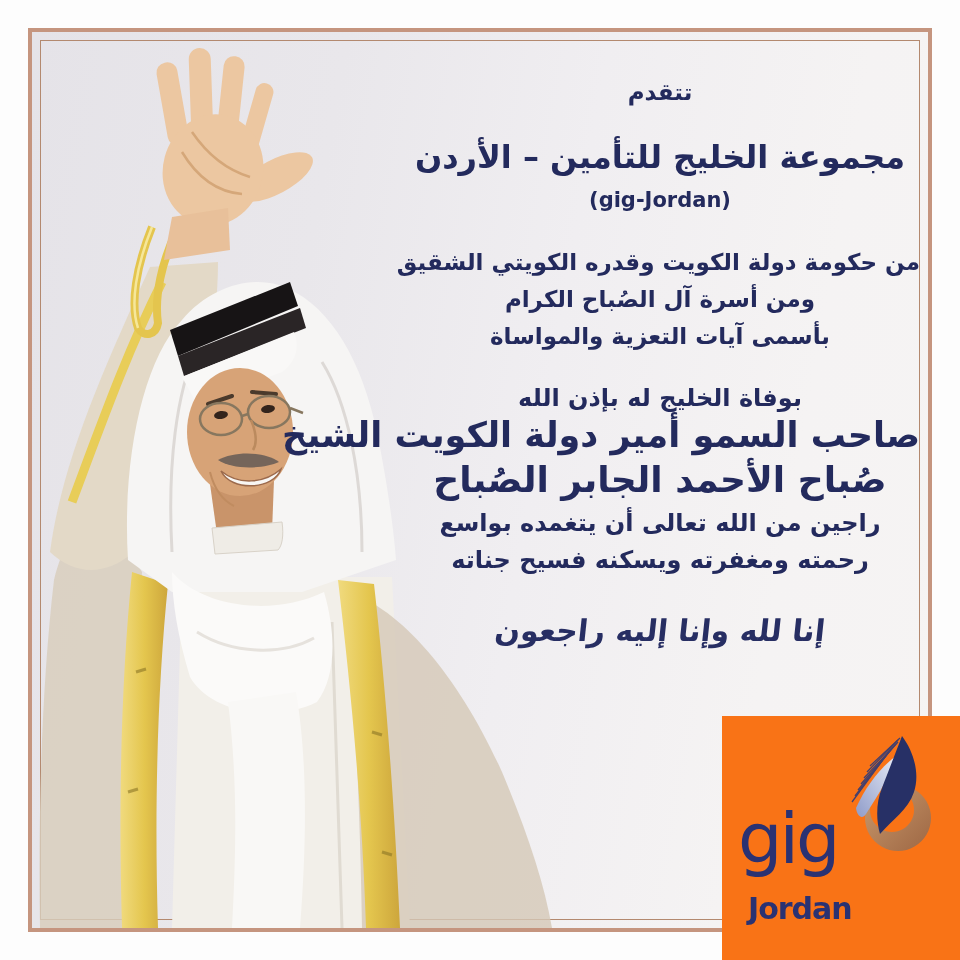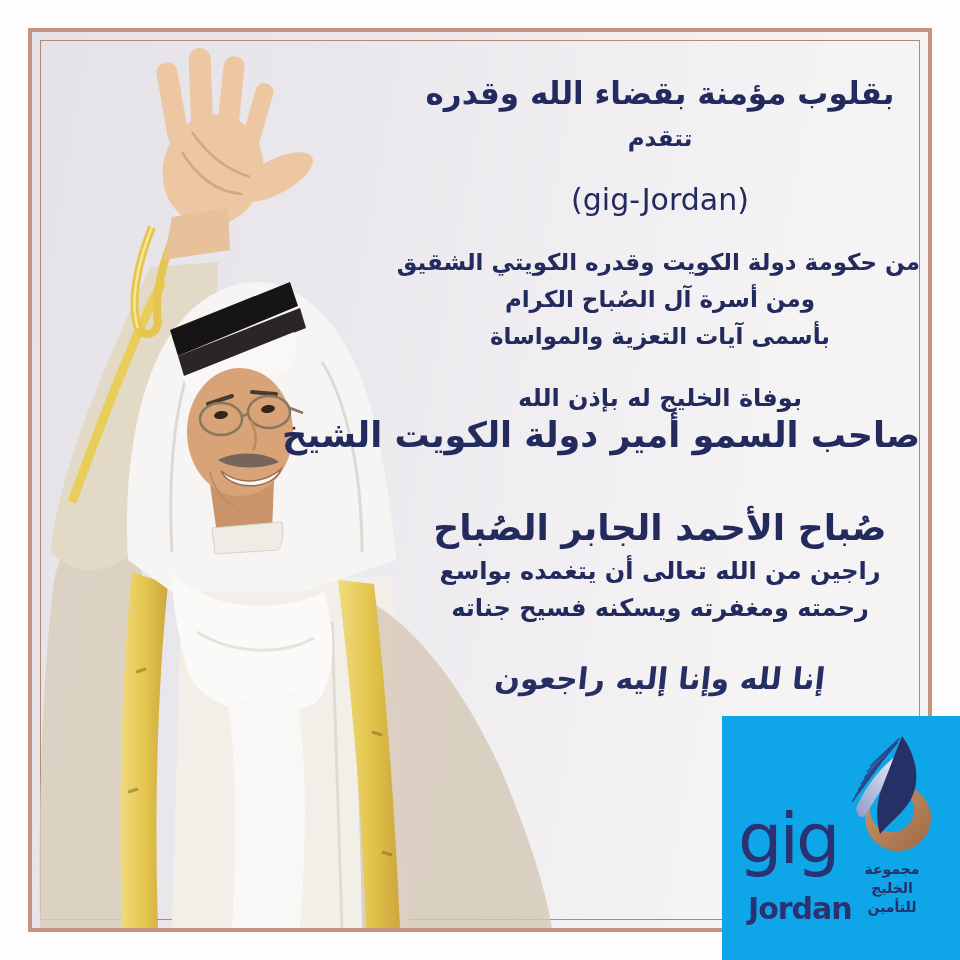--- a/index.html
+++ b/index.html
@@ -27,37 +27,37 @@
   
   .content{
     position:absolute;left:400px;top:70px;width:520px;z-index:5;
     text-align:center;color:#232a5d;direction:rtl;
   }
   .line{white-space:nowrap;}
   .t-opening{font-size:31px;line-height:46px;font-weight:700;}
   .t-presents{font-size:23px;line-height:44px;font-weight:700;}
   .blk-org{margin-top:20px;}
   .t-org-ar{font-size:32px;line-height:46px;font-weight:800;}
-  .t-org-en{font-size:30px;line-height:40px;font-weight:400;direction:ltr;}
+  .t-org-en{font-size:21px;line-height:40px;font-weight:700;direction:ltr;}
   .blk-to{margin-top:24px;}
   .t-to{font-size:23px;line-height:37px;font-weight:600;}
   .blk-dec{margin-top:26px;}
   .t-intro{font-size:24px;line-height:34px;font-weight:700;}
   .t-title{font-size:35px;line-height:40px;font-weight:800;}
-  .t-name{font-size:36px;line-height:50px;font-weight:900;margin-top:48px;}
+  .t-name{font-size:36px;line-height:50px;font-weight:900;}
   .blk-prayer{}
   .t-prayer{font-size:24px;line-height:37px;font-weight:600;}
   .t-verse{
     margin-top:24px;font-size:30px;line-height:56px;font-weight:700;
     transform:skewX(-6deg);color:#272e63;
   }
   
   .logo-panel{
     position:absolute;left:722px;top:716px;right:0;bottom:0;
-    background:#0ea5e9;z-index:6;color:#2a3272;
+    background:#f97316;z-index:6;color:#2a3272;
   }
   .gig-word{
     position:absolute;left:16px;top:88px;
     font-size:70px;letter-spacing:-3px;font-weight:400;line-height:70px;
   }
   .gig-region{
     position:absolute;left:26px;top:176px;
     font-size:30px;letter-spacing:-1px;font-weight:600;line-height:34px;
   }
   .drop{position:absolute;left:118px;top:14px;width:96px;height:130px;}
@@ -140,24 +140,24 @@
     <path d="M178,440 C182,456 190,468 202,474" stroke="#c08c60" stroke-width="2" fill="none"></path>
     <path d="M180,496 L250,490 C252,504 250,514 246,518 L183,522 Z" fill="#efece6" stroke="#d8d2c8" stroke-width="1"></path>
   </g>
 
   <path d="M140,540 C170,575 240,585 292,560 C306,608 302,648 285,670 C240,692 178,680 158,645 C146,606 140,570 140,540 Z" fill="#fbfaf9"></path>
   <path d="M196,670 C206,750 204,822 200,896 L268,896 C276,795 274,718 264,660 Z" fill="#f9f8f6"></path>
   <path d="M165,600 C200,622 250,624 282,606" stroke="#e6e2dd" stroke-width="3" fill="none"></path>
 </svg>
 
 <div class="content">
-  <div class="line t-opening">بقلوب مؤمنة بقضاء الله وقدره</div>
   <div class="line t-presents">تتقدم</div>
 
   <div class="blk-org">
+    <div class="line t-org-ar">مجموعة الخليج للتأمين – الأردن</div>
     <div class="line t-org-en">(gig-Jordan)</div>
   </div>
 
   <div class="blk-to">
     <div class="line t-to">من حكومة دولة الكويت وقدره الكويتي الشقيق</div>
     <div class="line t-to">ومن أسرة آل الصُباح الكرام</div>
     <div class="line t-to">بأسمى آيات التعزية والمواساة</div>
   </div>
 
   <div class="blk-dec">
@@ -196,18 +196,13 @@
         <path d="M15,66 L52,18"></path>
         <path d="M18,60 L54,16"></path>
       <path d="M21,54 L56,14"></path>
         <path d="M24,48 L58,12"></path>
         <path d="M27,42 L58,10"></path>
         <path d="M30,36 L60,8"></path>
     </g>
     <path d="M62,6 C74,22 80,44 74,62 C68,80 52,90 40,104 C36,90 36,72 42,58 C48,42 56,22 62,6 Z" fill="#273066"></path>
   </svg>
 
-  <div class="gig-tagline">
-    <div>مجموعة</div>
-    <div>الخليج</div>
-    <div>للتأمين</div>
-  </div>
 </div>
 
 </body></html>

